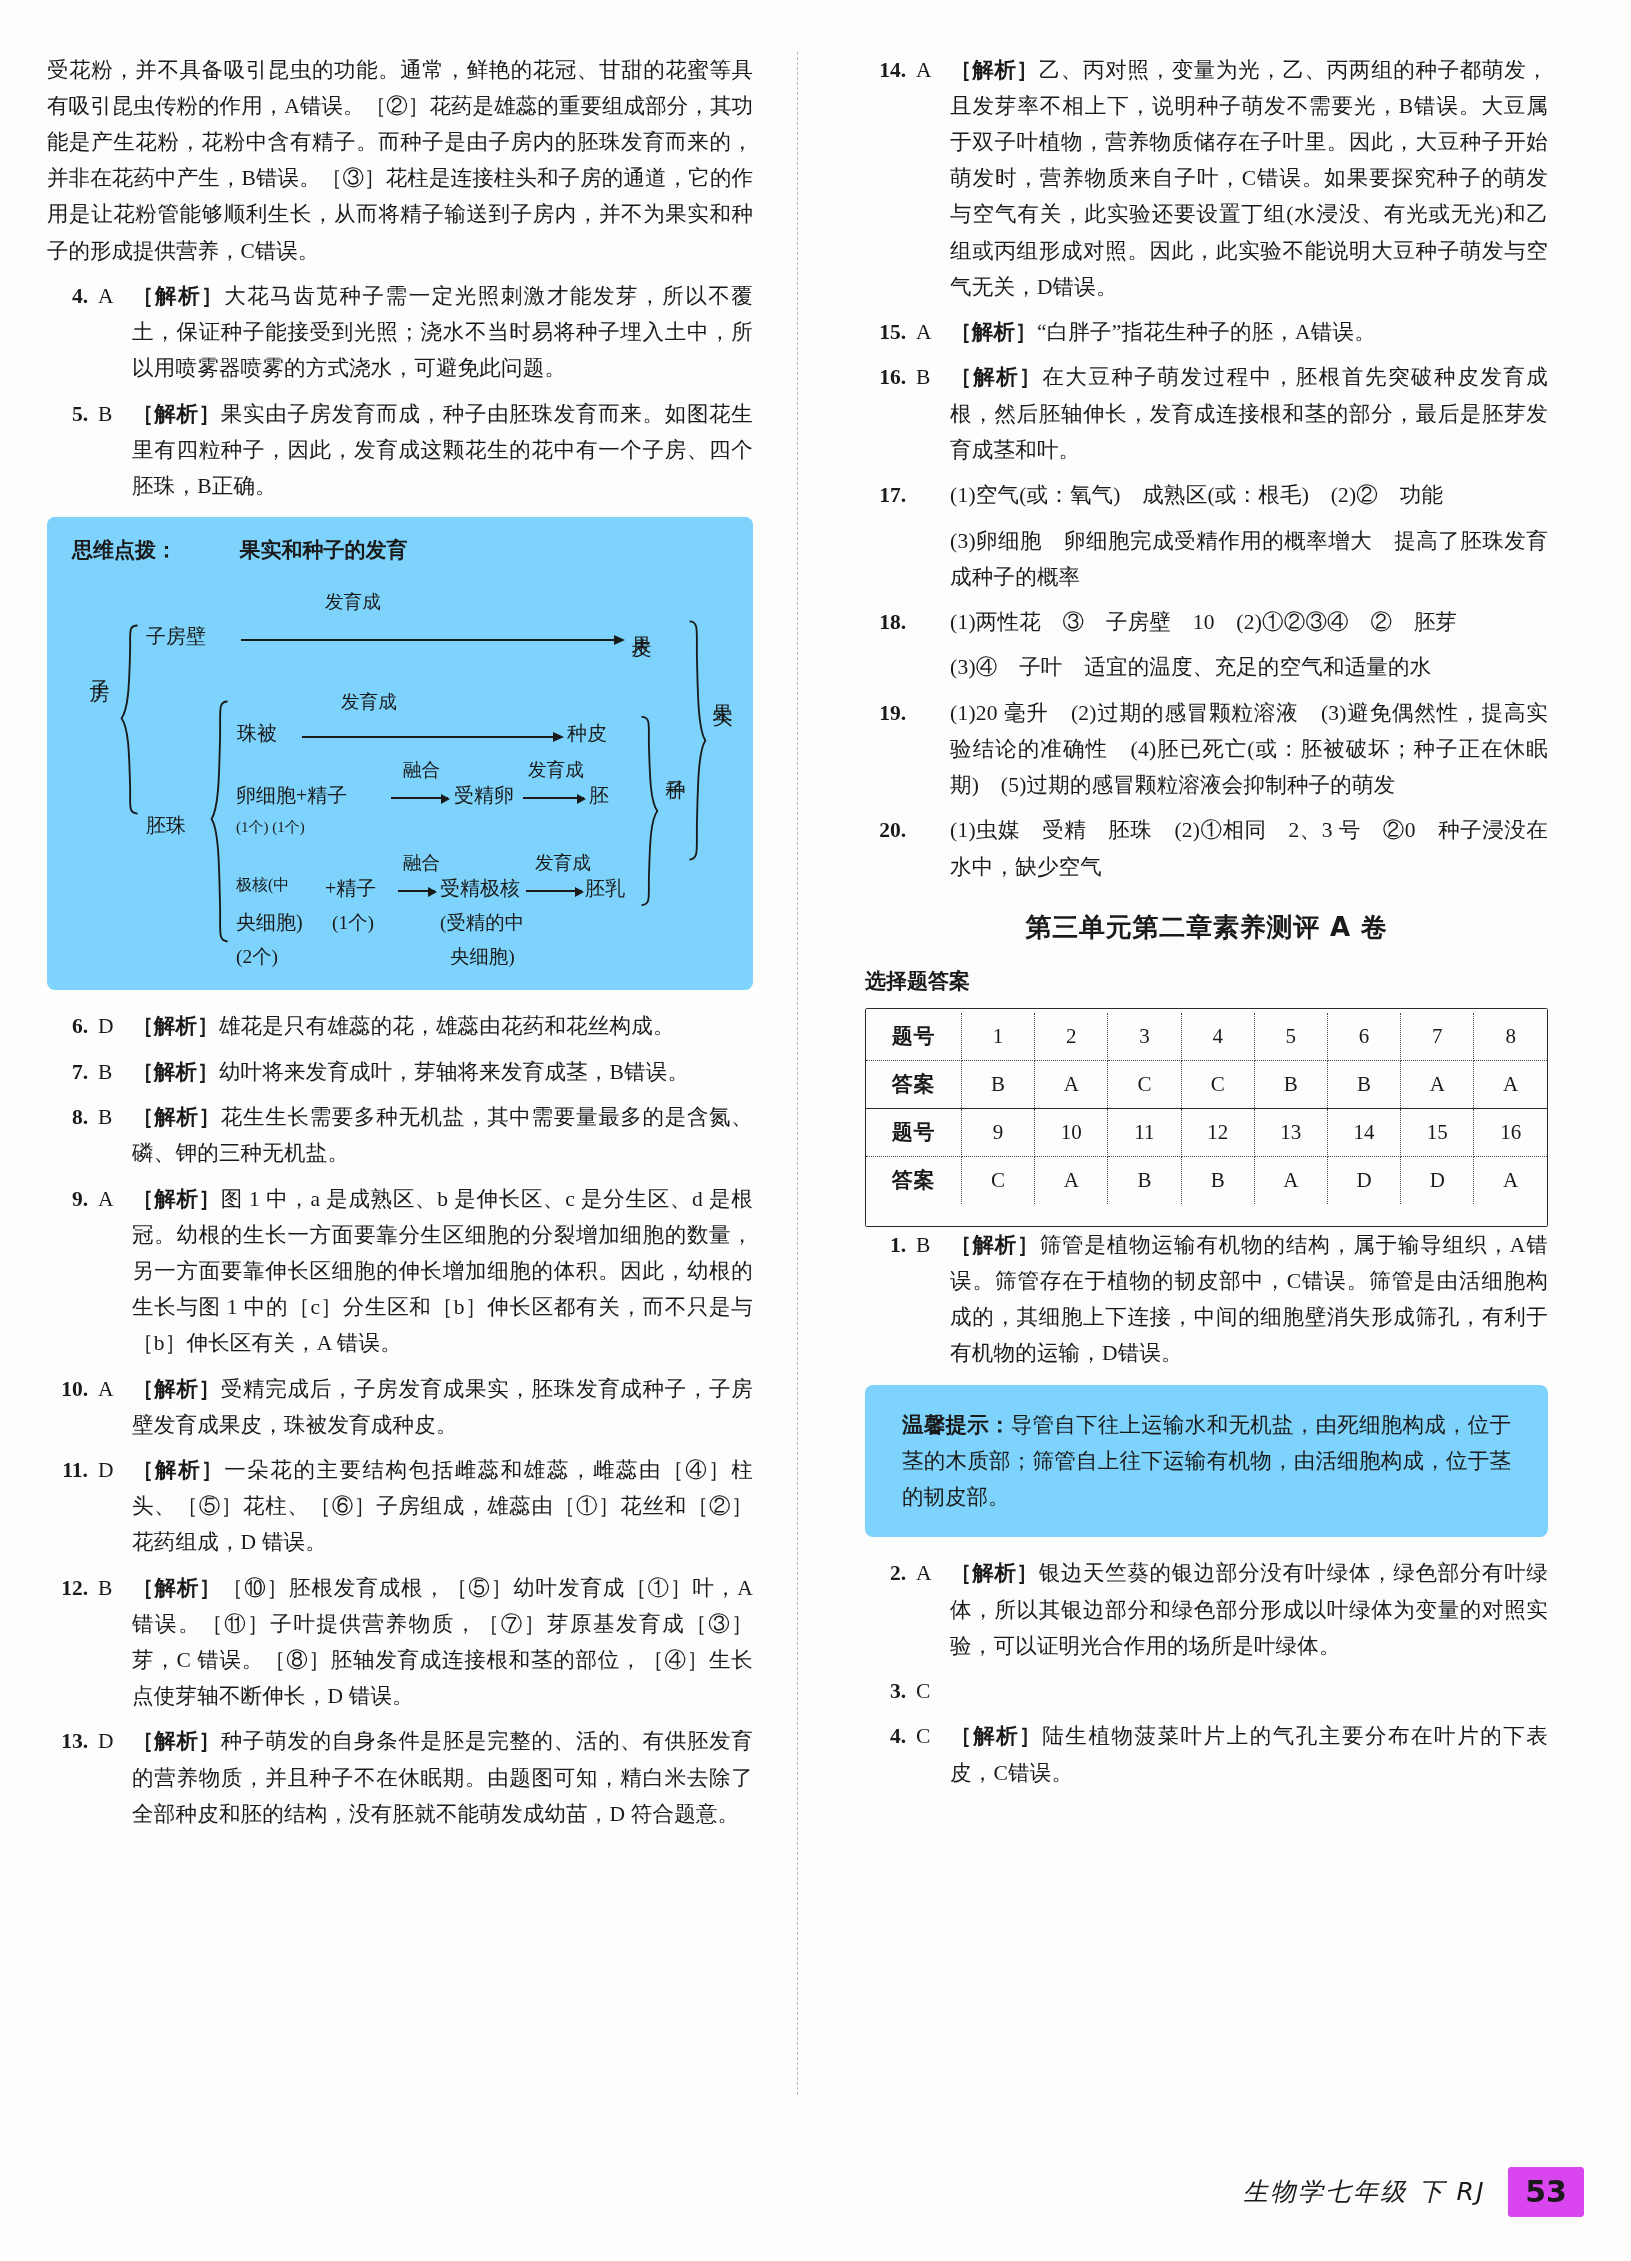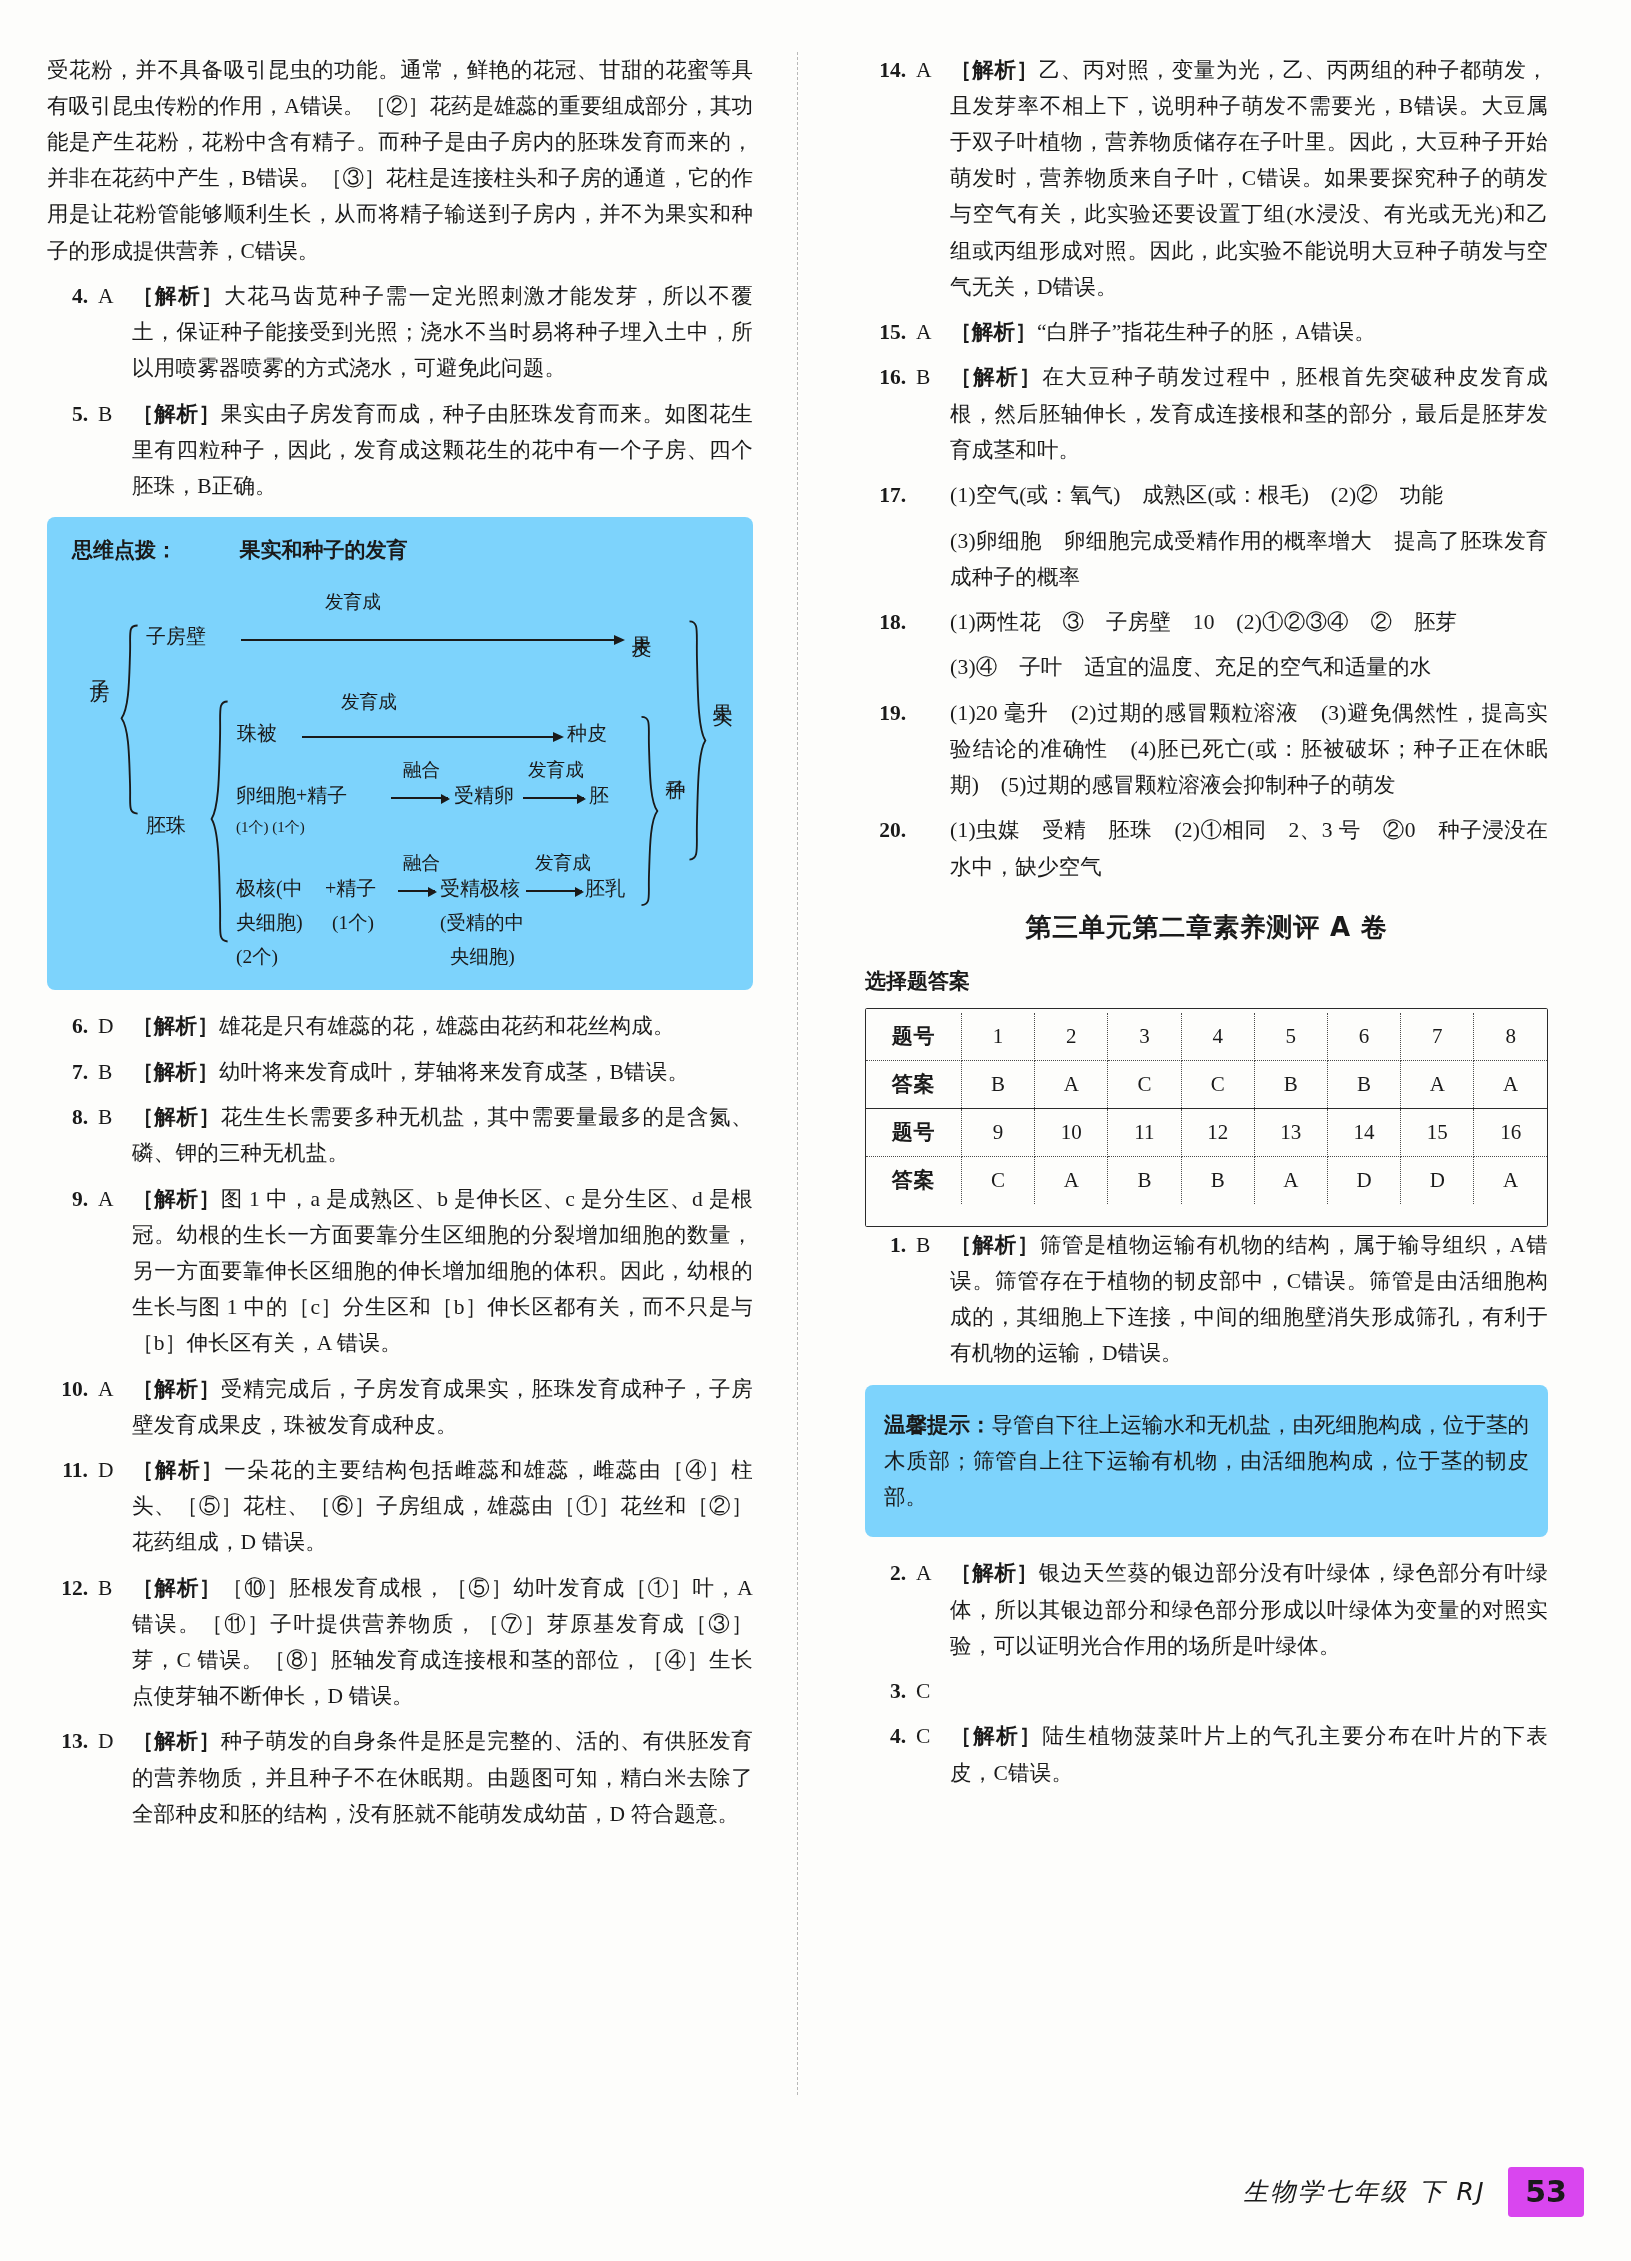--- a/index.html
+++ b/index.html
@@ -252,21 +252,21 @@
 
           <span class="lbl" style="left:164px;top:211px;font-size:20px;">卵细胞+精子</span>
           <span class="lbl" style="left:164px;top:247px;font-size:15px;">(1个)  (1个)</span>
           <span class="over" style="left:331px;top:186px;">融合</span>
           <div class="arrow short" style="left:319px;top:226px;width:57px;"></div>
           <span class="lbl" style="left:382px;top:211px;font-size:20px;">受精卵</span>
           <span class="over" style="left:456px;top:186px;">发育成</span>
           <div class="arrow short" style="left:451px;top:226px;width:61px;"></div>
           <span class="lbl" style="left:517px;top:211px;font-size:20px;">胚</span>
 
-          <span class="lbl" style="left:164px;top:304px;font-size:20px;">极核(中</span>
+          <span class="lbl" style="left:164px;top:304px;font-size:16px;">极核(中</span>
           <span class="lbl" style="left:164px;top:338px;font-size:20px;">央细胞)</span>
           <span class="lbl" style="left:164px;top:372px;font-size:19.4px;">(2个)</span>
           <span class="lbl" style="left:253px;top:304px;font-size:20px;">+精子</span>
           <span class="lbl" style="left:260px;top:338px;font-size:19.4px;">(1个)</span>
           <span class="over" style="left:331px;top:279px;">融合</span>
           <div class="arrow short" style="left:326px;top:319px;width:37px;"></div>
           <span class="lbl" style="left:368px;top:304px;font-size:20px;">受精极核</span>
           <span class="lbl" style="left:368px;top:338px;font-size:19.4px;">(受精的中</span>
           <span class="lbl" style="left:378px;top:372px;font-size:19.4px;">央细胞)</span>
           <span class="over" style="left:463px;top:279px;">发育成</span>
@@ -443,21 +443,21 @@
         </tbody>
           </table>
       </div>
 
       <div class="entry">
         <span class="num">1.</span>
         <span class="opt">B</span>
         <span class="body"><span class="tag">［解析］</span><span>筛管是植物运输有机物的结构，属于输导组织，A错误。筛管存在于植物的韧皮部中，C错误。筛管是由活细胞构成的，其细胞上下连接，中间的细胞壁消失形成筛孔，有利于有机物的运输，D错误。</span></span>
       </div>
 
-      <div class="tintbox" style="padding:22px 19px;">
+      <div class="tintbox" style="padding:22px 37px;">
         <div class="cont" style="margin:0;"><span class="tag">温馨提示：</span><span>导管自下往上运输水和无机盐，由死细胞构成，位于茎的木质部；筛管自上往下运输有机物，由活细胞构成，位于茎的韧皮部。</span></div>
       </div>
 
       <div class="entry">
         <span class="num">2.</span>
         <span class="opt">A</span>
         <span class="body"><span class="tag">［解析］</span><span>银边天竺葵的银边部分没有叶绿体，绿色部分有叶绿体，所以其银边部分和绿色部分形成以叶绿体为变量的对照实验，可以证明光合作用的场所是叶绿体。</span></span>
       </div>
       <div class="entry">
         <span class="num">3.</span>

